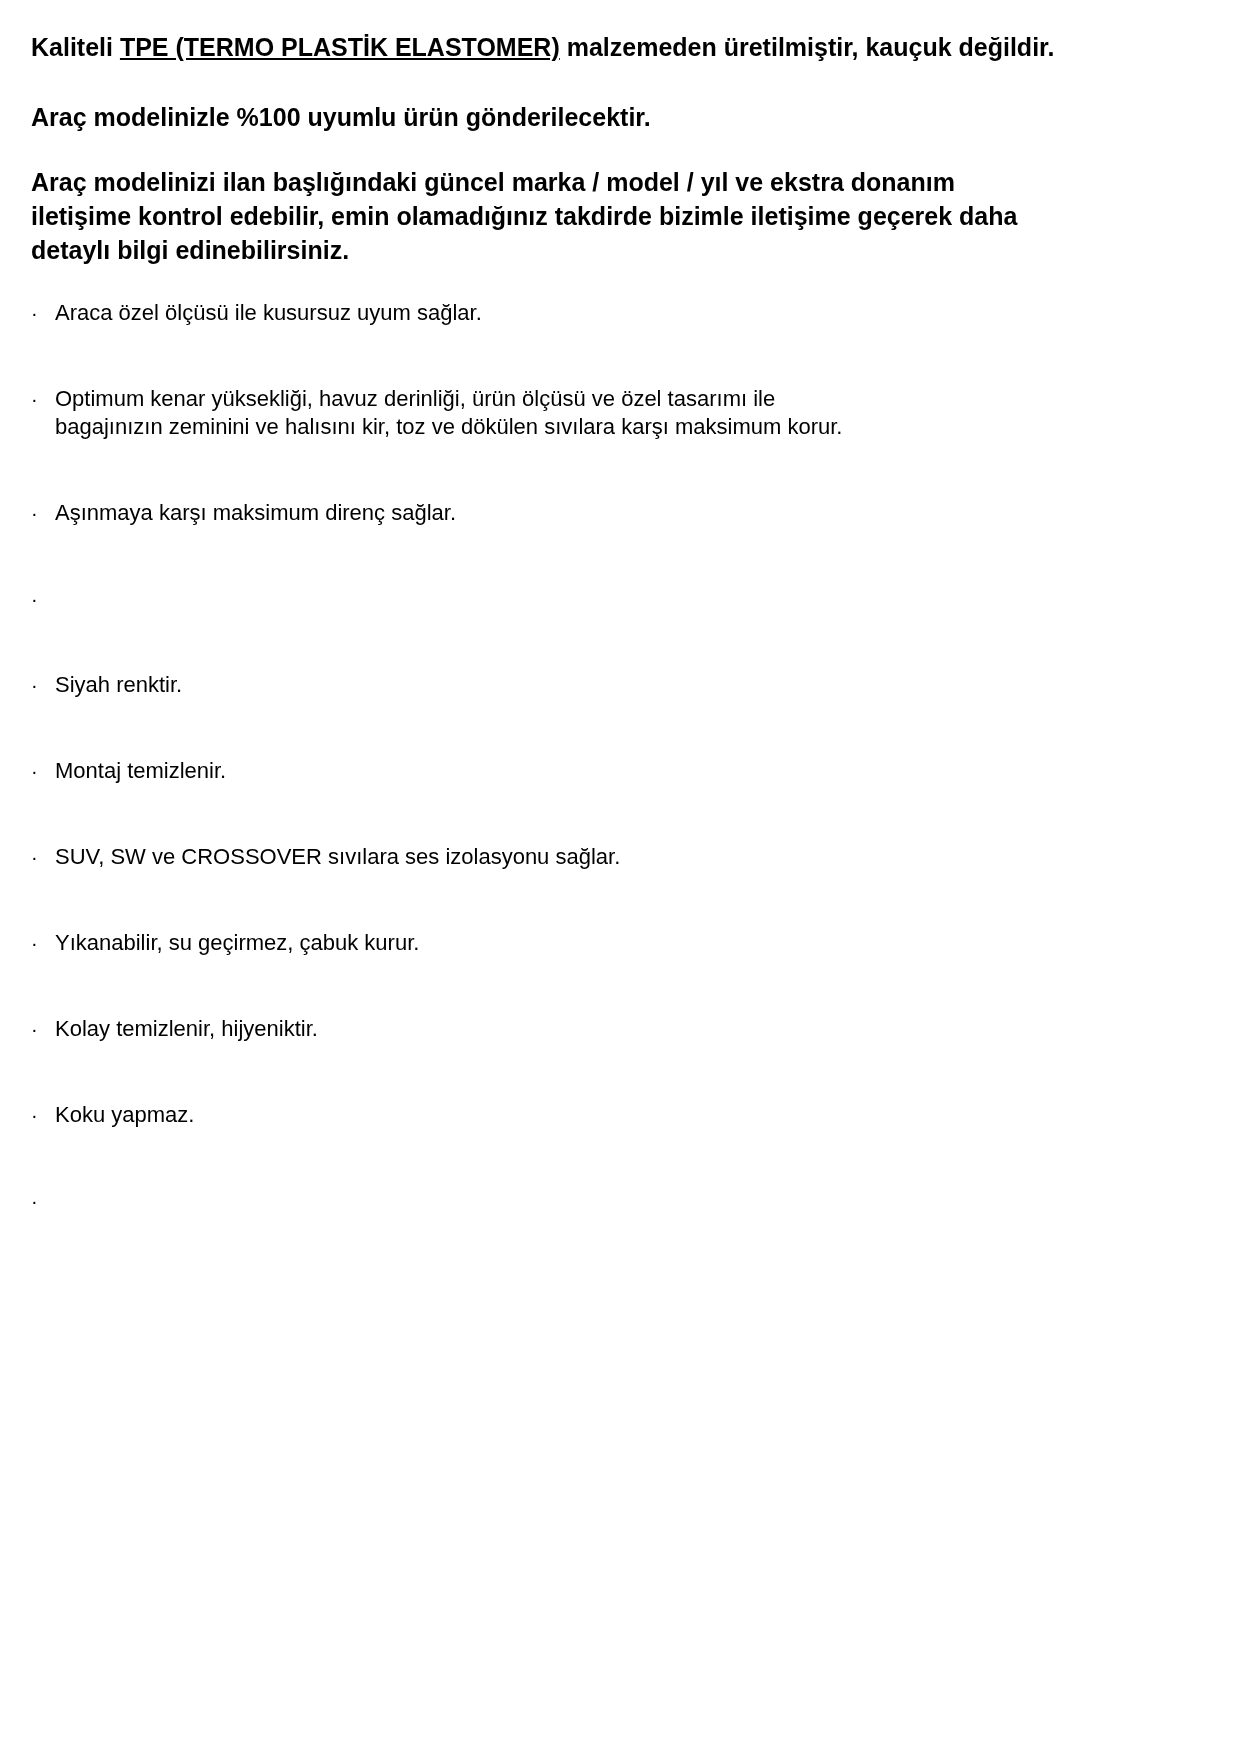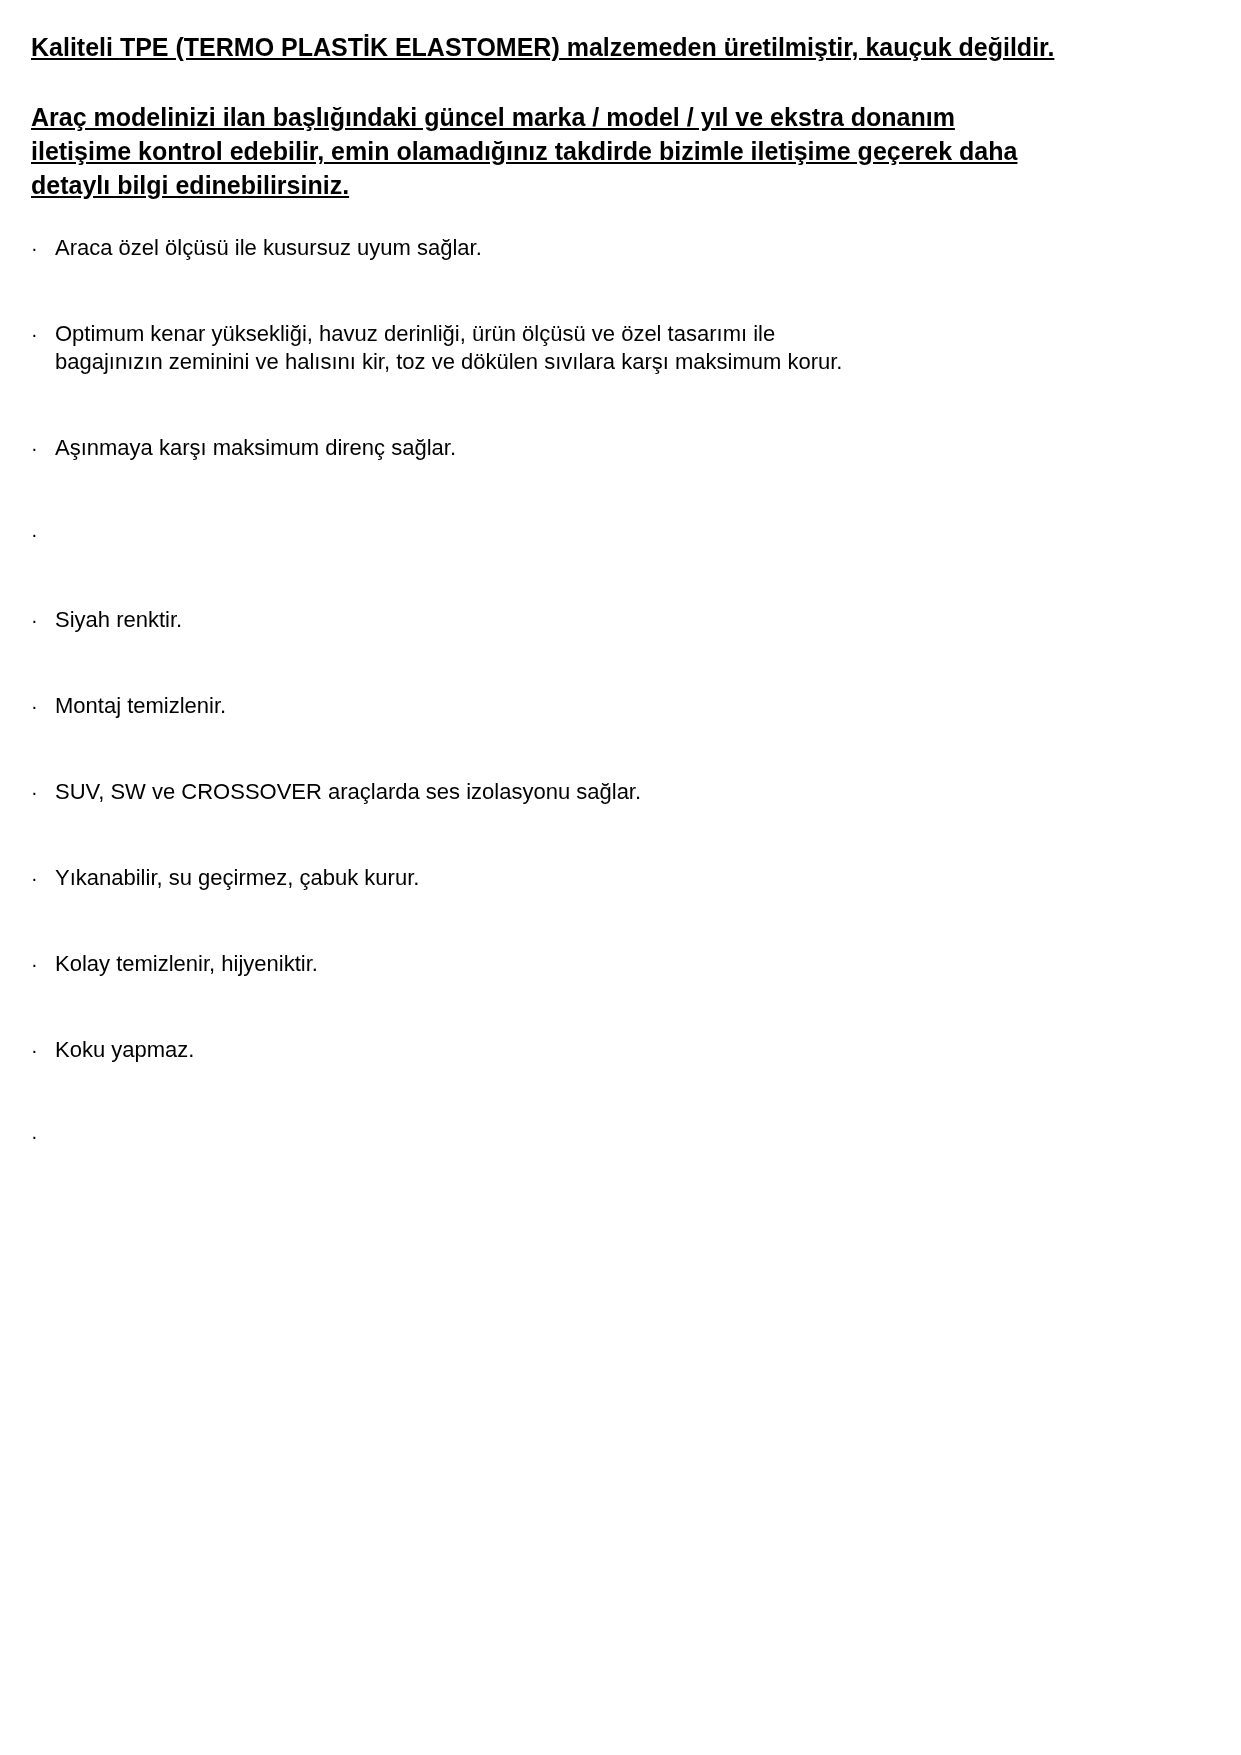--- a/index.html
+++ b/index.html
@@ -16,21 +16,20 @@
     color: #000000;
     font-family: "Liberation Sans", sans-serif;
     padding: 30px 30px 0 31px;
     overflow: hidden;
   }
   .heading {
     font-size: 25px;
     font-weight: bold;
     line-height: 34px;
     margin: 0 0 36px 0;
-    text-decoration: underline;
   }
   .heading.second {
     margin-bottom: 31px;
   }
   .heading.para {
     margin-bottom: 32px;
   }
   .heading .ln {
     display: block;
   }
@@ -61,20 +60,21 @@
     display: block;
   }
 </style>
 </head>
 <body>
 
 <div class="page">
 
   <p class="heading"><span>Kaliteli </span><span class="underlined">TPE (TERMO PLASTİK ELASTOMER)</span><span> malzemeden üretilmiştir, kauçuk değildir.</span></p>
 
+  <p class="heading second">Araç modelinizle %100 uyumlu ürün gönderilecektir.</p>
 
   <p class="heading para">
     <span class="ln">Araç modelinizi ilan başlığındaki güncel marka / model / yıl ve ekstra donanım</span>
     <span class="ln">iletişime kontrol edebilir, emin olamadığınız takdirde bizimle iletişime geçerek daha</span>
     <span class="ln">detaylı bilgi edinebilirsiniz.</span>
   </p>
 
   <ul class="features">
     <li class="feature">
       <span class="dot">·</span>
@@ -106,21 +106,21 @@
     </li>
     <li class="feature">
       <span class="dot">·</span>
       <span class="txt">
           <span class="ln">Montaj temizlenir.</span>
         </span>
     </li>
     <li class="feature">
       <span class="dot">·</span>
       <span class="txt">
-          <span class="ln">SUV, SW ve CROSSOVER araçlarda ses izolasyonu sağlar.</span>
+          <span class="ln">SUV, SW ve CROSSOVER sıvılara ses izolasyonu sağlar.</span>
         </span>
     </li>
     <li class="feature">
       <span class="dot">·</span>
       <span class="txt">
           <span class="ln">Yıkanabilir, su geçirmez, çabuk kurur.</span>
         </span>
     </li>
     <li class="feature">
       <span class="dot">·</span>

